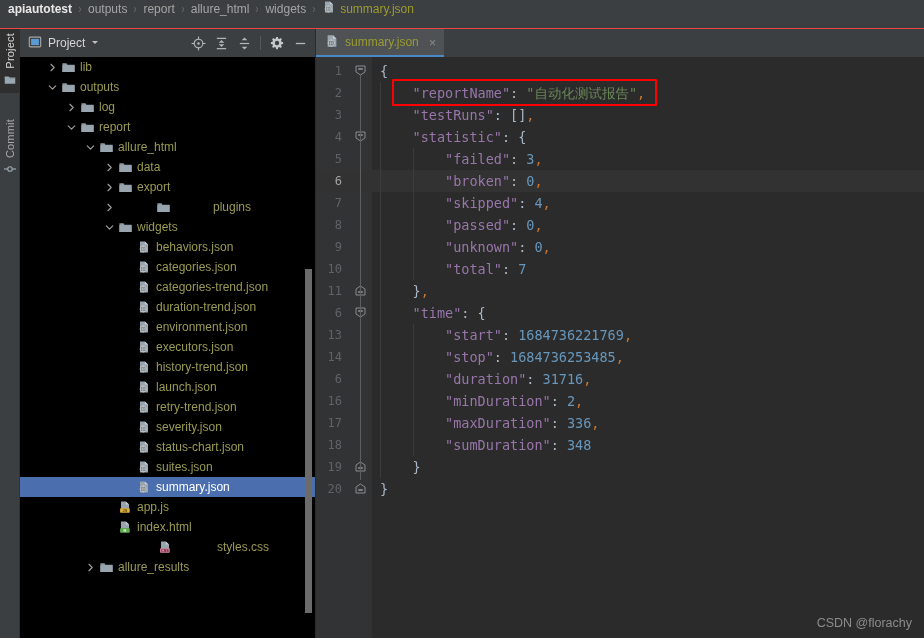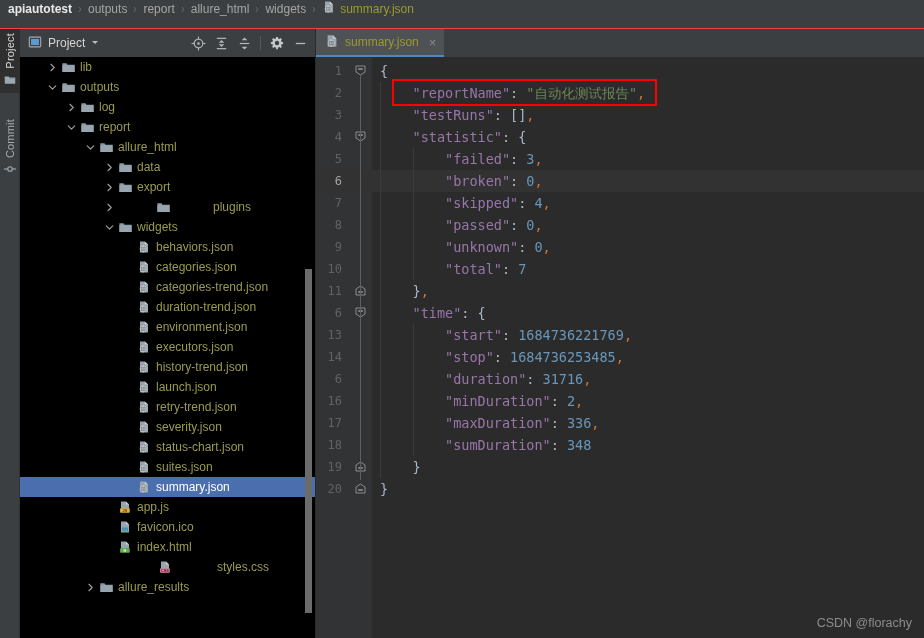--- a/index.html
+++ b/index.html
@@ -756,32 +756,20 @@
                 <rect x="2.4" y="9.4" width="11" height="5.2" rx="0.8" fill="#e0b040"></rect>
                 <text x="7.9" y="13.6" font-size="4.4" font-family="Liberation Sans, sans-serif" font-weight="bold" text-anchor="middle" fill="#5a4500">JS</text>
               </svg>
             </span>
             <span class="label">app.js</span>
           </div>
           <div class="row" style="padding-left: 84px;">
             <span class="arrow empty"></span>
             <span class="icon">
               <svg width="14" height="14" viewBox="0 0 16 16">
-                <path d="M3.4 1.6h5.6L12.6 5.2V14.2H3.4z" fill="#99a5ae"></path>
-                <path d="M9 1.6l3.6 3.6H9z" fill="#c6cdd3"></path>
-                <rect x="4.6" y="8.6" width="6.8" height="4.4" fill="#4a8fbf"></rect>
-                <path d="M4.6 13l2.1-2.4 1.5 1.6 1.3-1.2 1.9 2z" fill="#63b36b"></path>
-              </svg>
-            </span>
-            <span class="label">favicon.ico</span>
-          </div>
-          <div class="row" style="padding-left: 84px;">
-            <span class="arrow empty"></span>
-            <span class="icon">
-              <svg width="14" height="14" viewBox="0 0 16 16">
                 <path d="M3.4 1.6h5.6L12.6 5.2V10H3.4z" fill="#99a5ae"></path>
                 <path d="M9 1.6l3.6 3.6H9z" fill="#c6cdd3"></path>
                 <rect x="2.4" y="9.4" width="11" height="5.2" rx="0.8" fill="#5faf50"></rect>
                 <text x="7.9" y="13.6" font-size="4.4" font-family="Liberation Sans, sans-serif" font-weight="bold" text-anchor="middle" fill="#e9ffe4">H</text>
               </svg>
             </span>
             <span class="label">index.html</span>
           </div>
           <div class="row" style="padding-left: 84px; gap: 40px;">
             <span class="arrow empty"></span>

